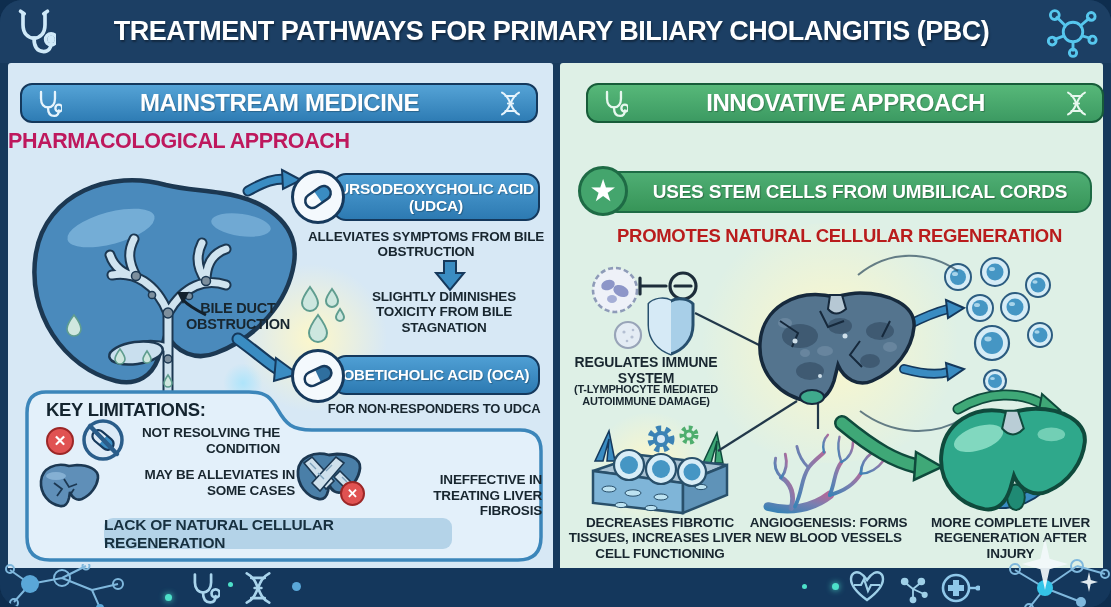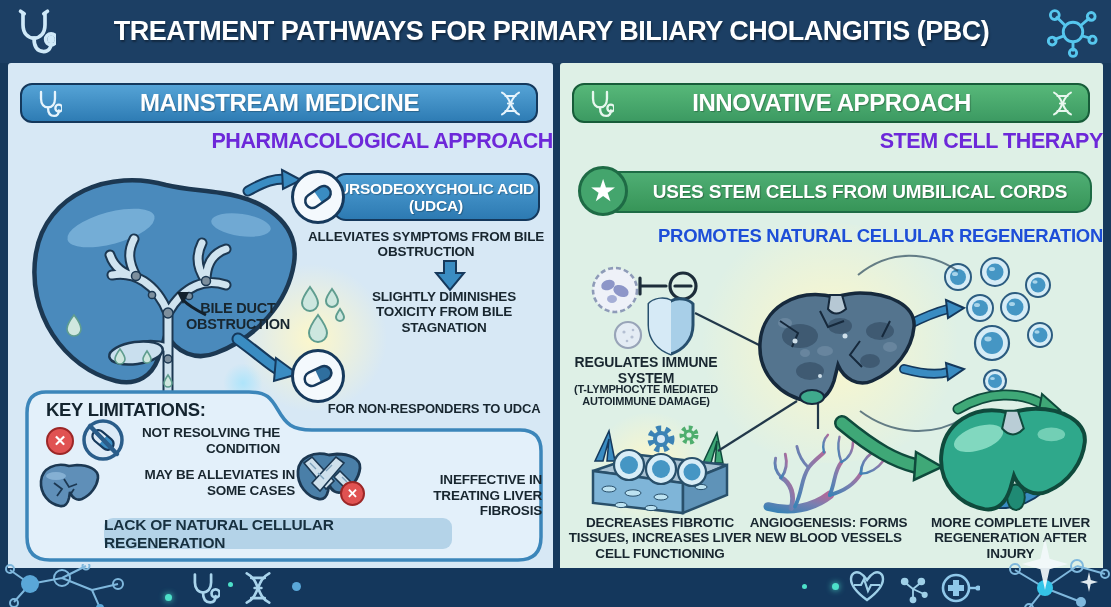--- a/index.html
+++ b/index.html
@@ -1,39 +1,39 @@
 <!DOCTYPE html>
 <html><head>
 <meta charset="utf-8">
 <style>
   html,body{margin:0;padding:0;background:#0e2d4e;}
   *{box-sizing:border-box;}
   .canvas{position:relative;width:1111px;height:607px;background:#16395c;overflow:hidden;
-          font-family:"Liberation Sans",sans-serif;font-weight:bold;}
+          font-family:"Liberation Sans",sans-serif;font-weight:bold;border-radius:22px;}
   .abs{position:absolute;}
 
   
   .titlebar{position:absolute;left:0;top:0;width:1111px;height:63px;background:#1c3f64;
             display:flex;align-items:center;justify-content:space-between;padding:0 12px;}
   .titlebar h1{flex:1;text-align:center;color:#ffffff;font-size:27px;letter-spacing:-0.5px;
                margin:0;text-shadow:1px 2px 2px rgba(0,0,0,.35);white-space:nowrap;}
 
   
   .panel{position:absolute;top:63px;height:510px;border-radius:3px;}
   .panel.left{left:8px;width:545px;background:#d7e8f5;}
   .panel.right{left:560px;width:543px;background:#def0e6;}
 
   .banner{position:absolute;left:12px;top:20px;width:518px;height:40px;border-radius:12px;
           display:flex;align-items:center;justify-content:space-between;padding:0 12px;}
   .banner.blue{background:linear-gradient(180deg,#55a3d6,#2e7cb4);border:2.5px solid #14385c;}
-  .banner.green{background:linear-gradient(180deg,#57b879,#3c9a62);border:2.5px solid #175c39;}
+  .banner.green{background:linear-gradient(180deg,#57b879,#3c9a62);border:2.5px solid #175c39;margin-left:14px;}
   .banner .blabel{flex:1;text-align:center;color:#fff;font-size:24px;letter-spacing:-0.4px;
                   text-shadow:1px 1px 1px rgba(0,0,0,.25);}
 
-  .subtitle{position:absolute;left:0;top:66px;width:100%;text-align:right;color:#6d28d9;
+  .subtitle{position:absolute;left:0;top:66px;width:100%;text-align:left;color:#be185d;
             font-size:21.5px;letter-spacing:-0.4px;}
 
   .cap{position:absolute;color:#18262f;font-size:13.5px;line-height:1.13;text-align:center;
        letter-spacing:-0.2px;}
 
   
   .pillcircle{position:absolute;width:54px;height:54px;border-radius:50%;background:#f4f9fd;
               border:3px solid #16395c;display:flex;align-items:center;justify-content:center;z-index:3;}
   .druglabel{position:absolute;border-radius:14px;background:linear-gradient(180deg,#4f9fd4,#2d7ab2);
              border:2.5px solid #14385c;display:flex;align-items:center;justify-content:center;
@@ -52,21 +52,21 @@
   
   .starbanner{position:absolute;left:18px;top:106px;width:516px;height:46px;}
   .starbanner .pillbg{position:absolute;left:24px;top:2px;width:490px;height:42px;border-radius:15px;
           background:linear-gradient(180deg,#4fae74,#379558);border:2.5px solid #1e6b45;
           display:flex;align-items:center;justify-content:center;}
   .starbanner .pillbg span{color:#fff;font-size:19px;letter-spacing:-0.2px;padding-left:26px;
           text-shadow:1px 1px 1px rgba(0,0,0,.3);}
   .starcircle{position:absolute;left:0;top:-3px;width:50px;height:50px;border-radius:50%;
           background:#44a56d;border:3px solid #1e6b45;color:#fff;display:flex;align-items:center;
           justify-content:center;font-size:27px;z-index:2;}
-  .subheading{position:absolute;left:0;top:162px;width:100%;text-align:right;color:#1d4ed8;
+  .subheading{position:absolute;left:8px;top:162px;width:100%;text-align:center;color:#b91c1c;
           font-size:18.5px;letter-spacing:-0.3px;}
 
   .glow{position:absolute;border-radius:50%;pointer-events:none;}
   .glow.cyan{background:radial-gradient(circle,rgba(140,225,255,.55),rgba(140,225,255,0) 70%);}
   .glow.warm{background:radial-gradient(circle,rgba(255,248,200,.95),rgba(255,248,200,0) 70%);}
 
   
   .footer{position:absolute;left:0;top:568px;width:1111px;height:39px;background:#14375c;}
   .dot{position:absolute;border-radius:50%;}
   .sparkle{position:absolute;background:#f2f8fb;opacity:.92;
@@ -212,20 +212,21 @@
 
     <div class="pillcircle" style="left:283px;top:286px;">
       <svg width="40" height="40" viewBox="0 0 40 40">
         <g transform="rotate(-25 20 20)">
           <path d="M20,13 H27 A7,7 0 0 1 34,20 A7,7 0 0 1 27,27 H20 Z" fill="#2f6f9f"></path>
           <rect x="6" y="13" width="28" height="14" rx="7" fill="none" stroke="#16395c" stroke-width="2.5"></rect>
           <path d="M10,17 h6" stroke="#ffffff" stroke-width="2" stroke-linecap="round"></path>
         </g>
       </svg>
     </div>
+    <div class="druglabel" style="left:324px;top:292px;width:208px;height:40px;font-size:15px;">OBETICHOLIC ACID (OCA)</div>
     <div class="cap" style="left:178px;top:237px;width:104px;font-size:14.5px;">BILE DUCT OBSTRUCTION</div>
 
     <div class="cap" style="left:318px;top:339px;width:216px;font-size:13px;">FOR NON-RESPONDERS TO UDCA</div>
 
     <svg class="abs" style="left:16px;top:326px;" width="520" height="174" viewBox="0 0 520 174">
       <path d="M22,3 H225 C243,3 247,9 254,21 C262,35 268,41 288,41 H496 Q517,41 517,62 V148 Q517,171 494,171 H26 Q3,171 3,148 V24 Q3,3 22,3 Z" fill="#e3f0fa" stroke="#3c86ba" stroke-width="3.5"></path>
     </svg>
     <div class="limtitle">KEY LIMITATIONS:</div>
 
     <div class="xbadge" style="left:38px;top:364px;width:28px;height:28px;font-size:15px;">✕</div>
@@ -287,21 +288,20 @@
         <svg width="27" height="27" viewBox="0 0 32 32">
             <g fill="none" stroke="#e7f7ee" stroke-width="2.4" stroke-linecap="round">
           <path d="M6,3 C18,9 14,23 26,29"></path>
               <path d="M26,3 C14,9 18,23 6,29"></path>
           <path d="M10,7 l12,0 M10,25 l12,0 M13,16 l6,0"></path>
             </g>
           </svg>
       </span>
     </div>
 
-    <div class="subtitle">STEM CELL THERAPY</div>
 
     <div class="starbanner">
       <div class="pillbg">
         <span>USES STEM CELLS FROM UMBILICAL CORDS</span>
       </div>
       <div class="starcircle">★</div>
     </div>
 
     <div class="subheading">PROMOTES NATURAL CELLULAR REGENERATION</div>
 

